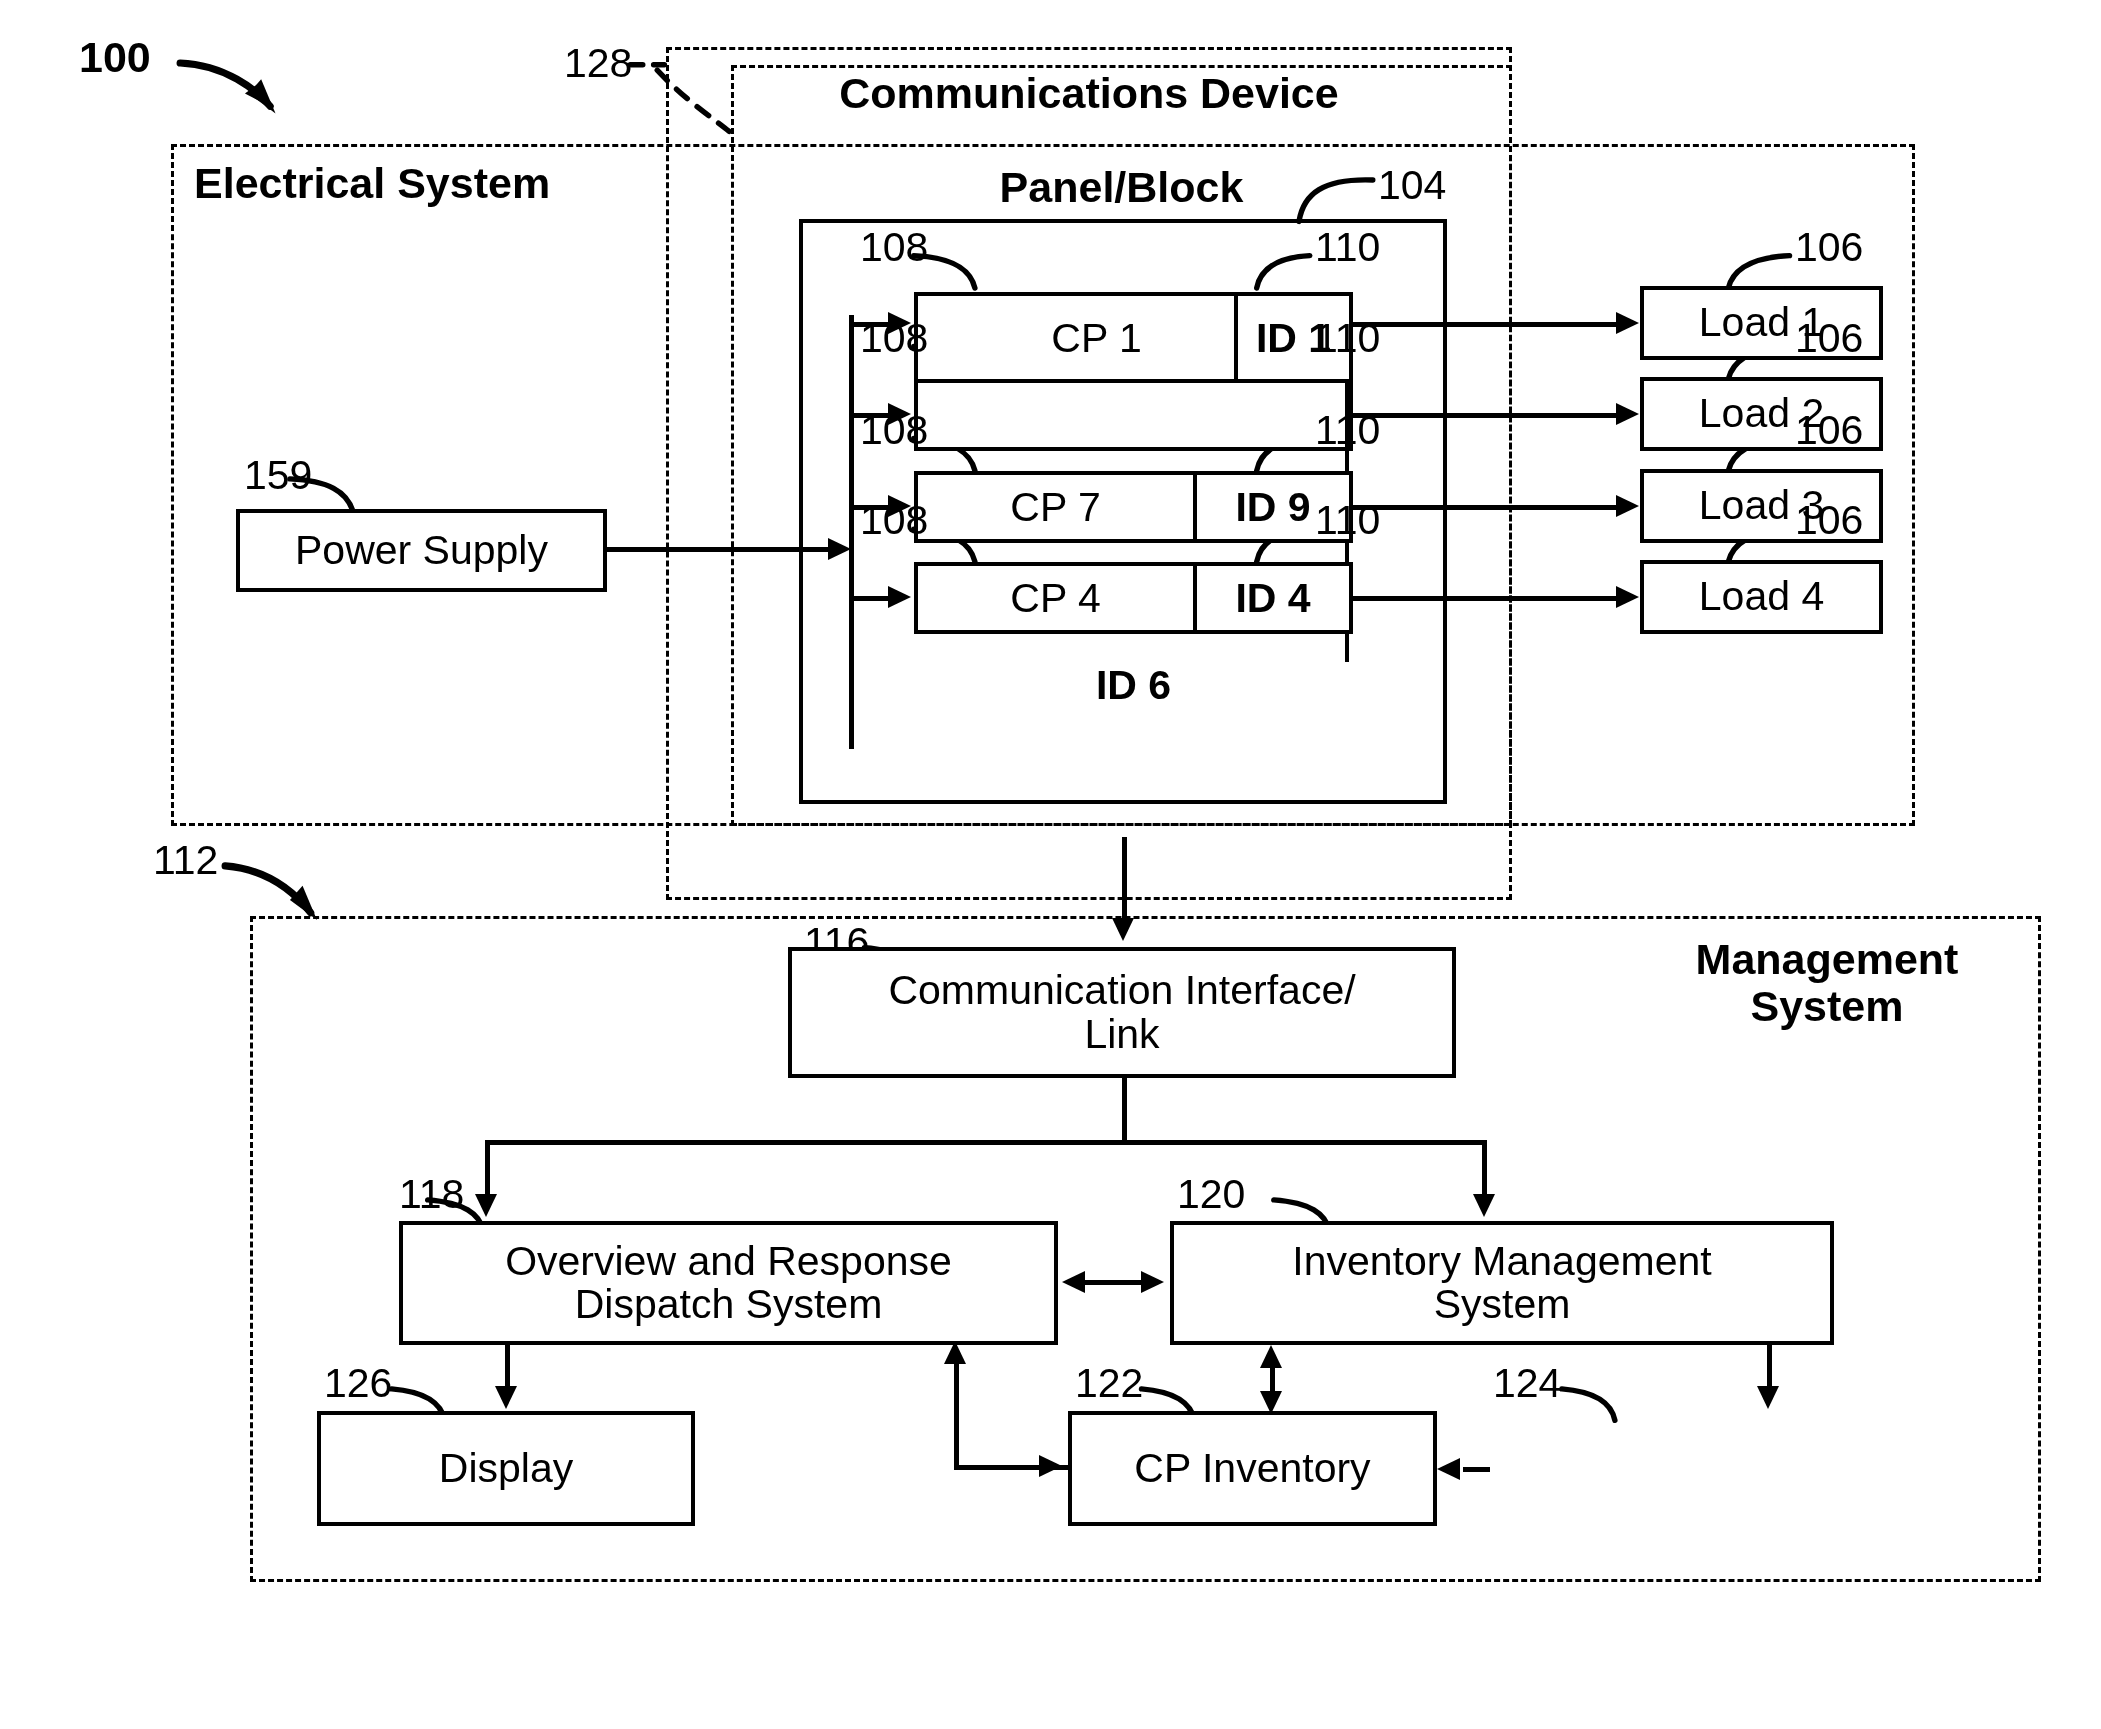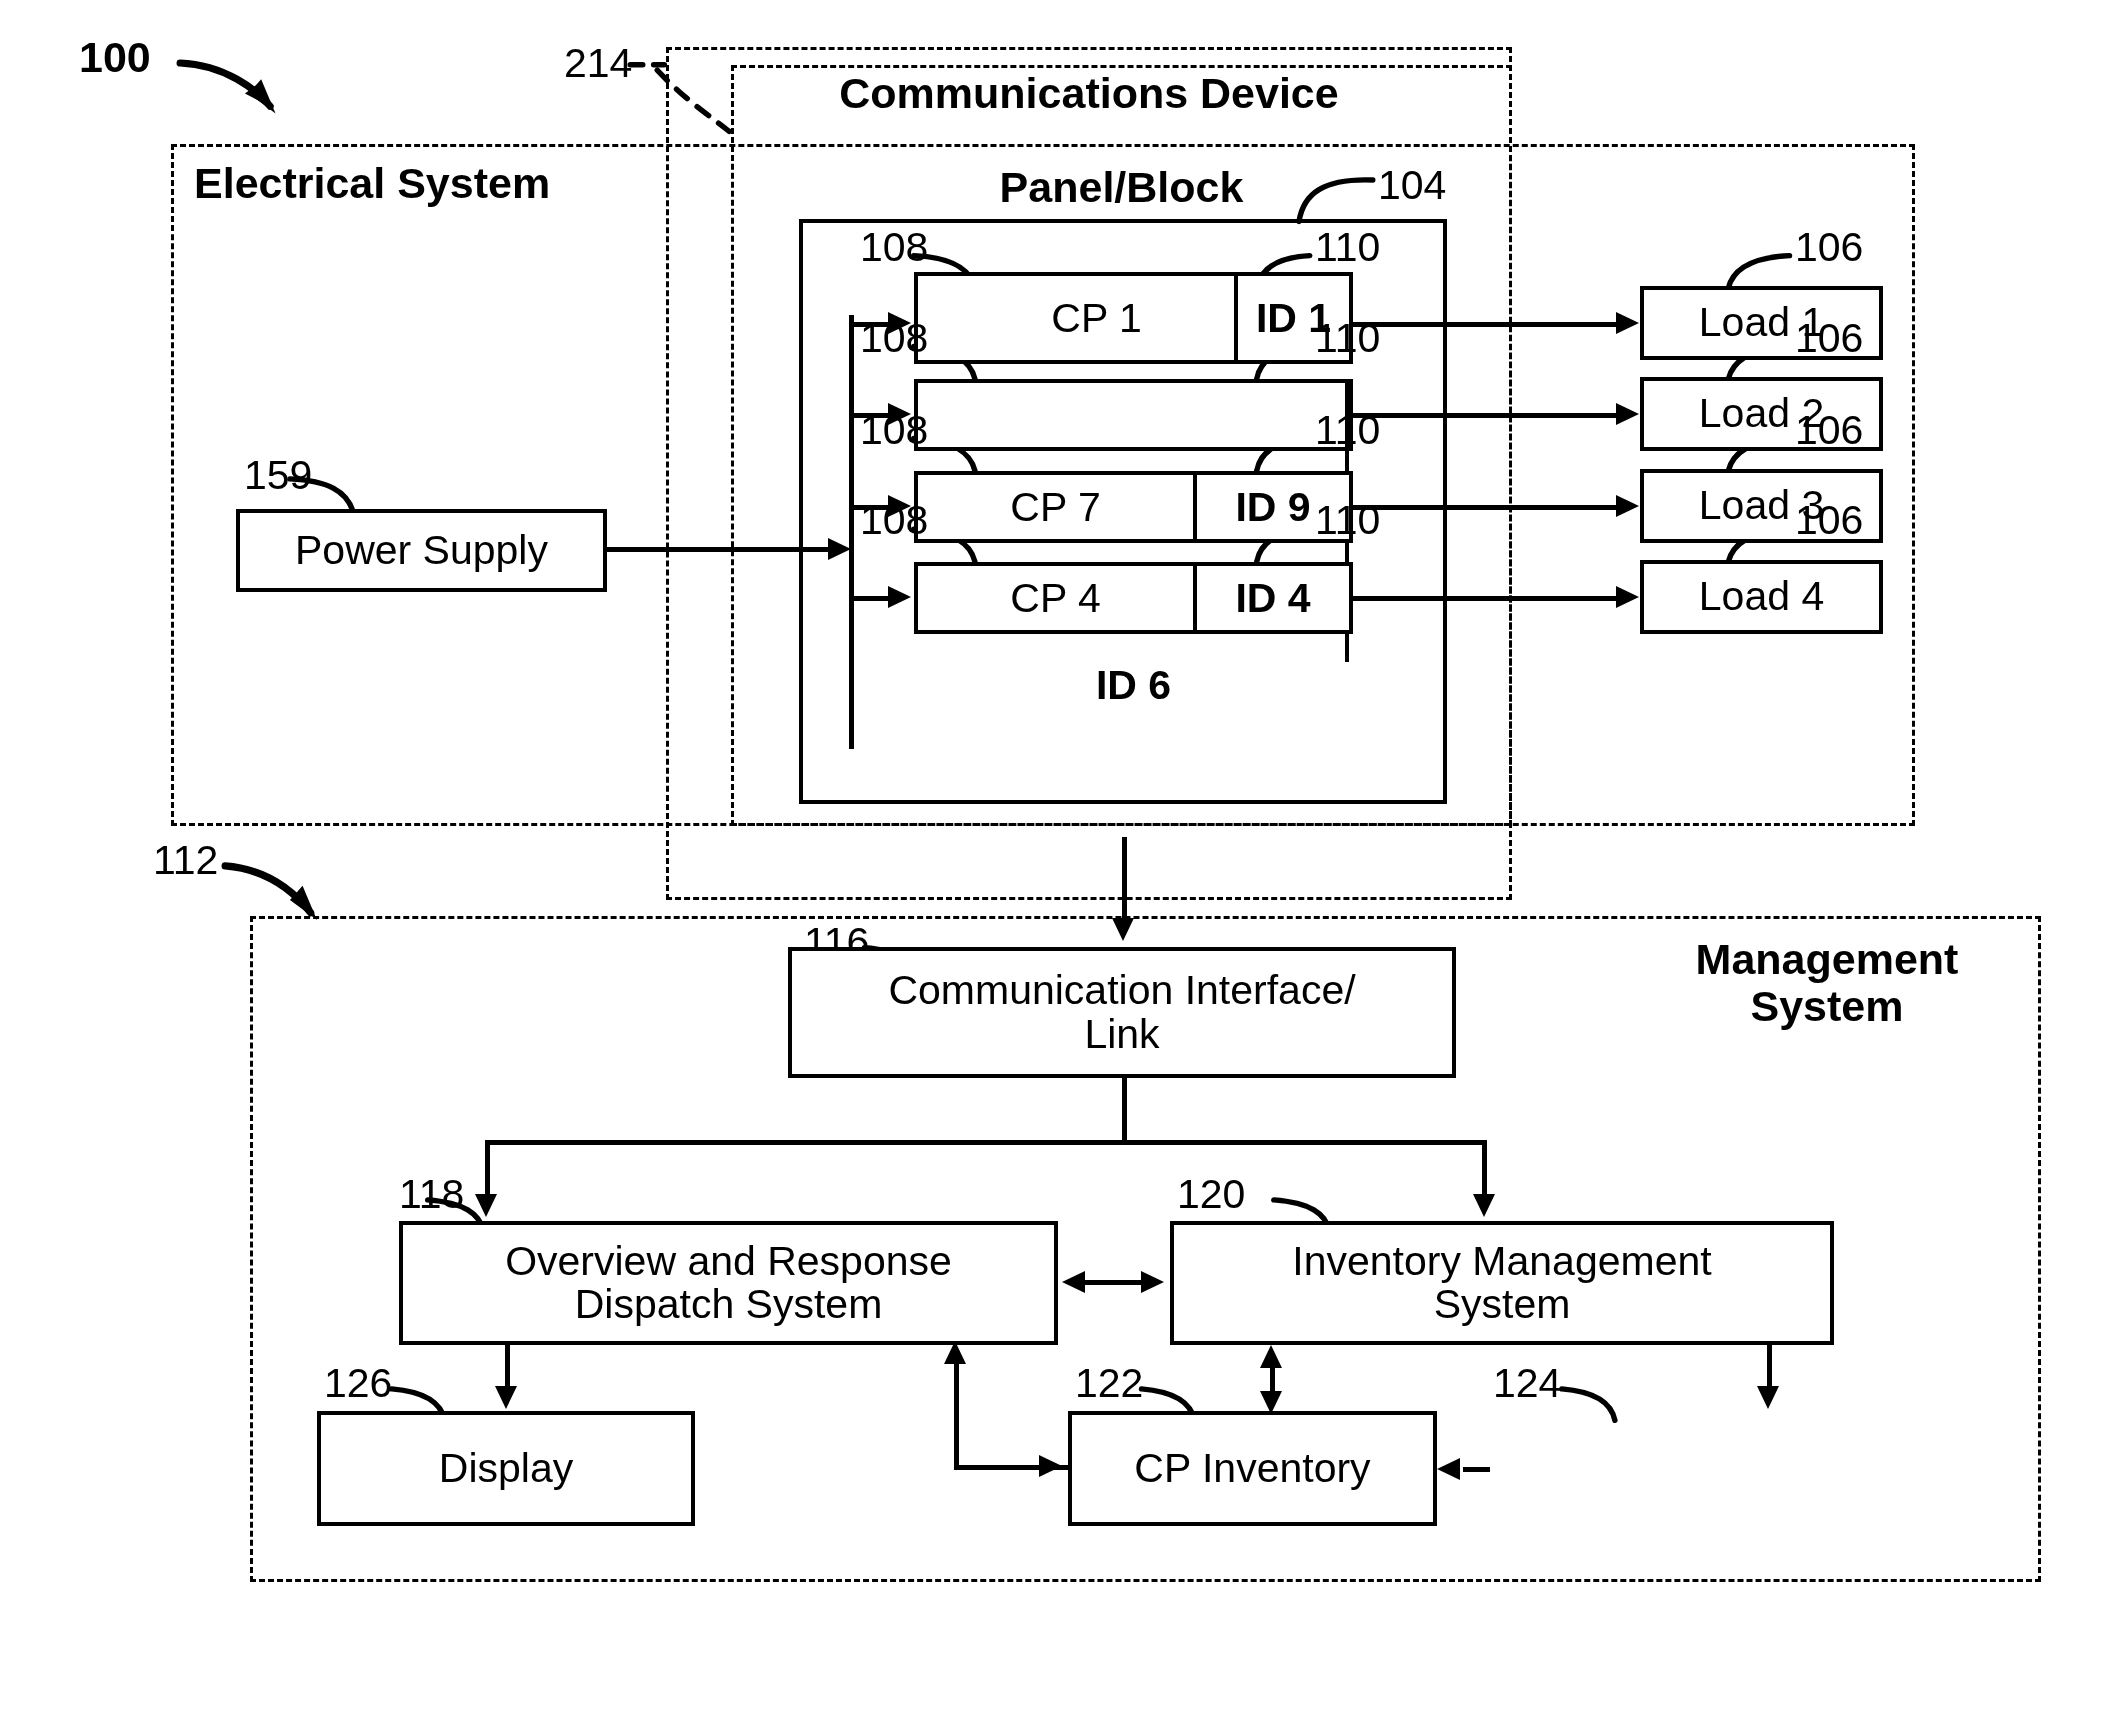--- a/index.html
+++ b/index.html
@@ -192,21 +192,21 @@
     <polygon points="352,1022 322,1000 336,984" fill="#000"></polygon>
   </svg>
 
   <div class="ref bold" style="left:79px; top:36px;">100</div>
 
   <div class="dashed" style="left:171px; top:144px; width:1744px; height:682px;"></div>
   <div class="grp-label" style="left:194px; top:160px; width:468px; text-align:left;">Electrical System</div>
 
   <div class="dashed" style="left:666px; top:47px; width:846px; height:853px;"></div>
   <div class="grp-label" style="left:666px; top:70px; width:846px;">Communications Device</div>
-  <div class="ref" style="left:564px; top:43px;">214</div>
+  <div class="ref" style="left:564px; top:43px;">128</div>
 
   <div class="dashed" style="left:731px; top:65px; width:781px; height:761px;"></div>
   <div class="grp-label" style="left:731px; top:164px; width:781px;">Panel/Block</div>
 
   <div class="panel-outline" style="left:799px; top:219px; width:648px; height:585px;"></div>
   <div class="ref" style="left:1378px; top:165px;">104</div>
 
   <div class="ref" style="left:244px; top:455px;">159</div>
   <div class="box" style="left:236px; top:509px; width:371px; height:83px;">
     <span>Power Supply</span>
@@ -215,21 +215,21 @@
   <div class="h-line" style="left:607px; top:547px; width:227px;"></div>
   <div class="arrow-r" style="left:828px; top:538px;"></div>
 
   <div class="v-line" style="left:849px; top:315px; height:434px;"></div>
   <div class="h-line" style="left:849px; top:744px; width:3.6px;"></div>
 
   <div class="v-line" style="left:853px; top:315px; height:0px;"></div>
 
   <div class="ref" style="left:860px; top:227px;">108</div>
   <div class="ref" style="left:1315px; top:227px;">110</div>
-  <div class="cpid" style="left:914px; top:272px; width:439px; height:92px;padding-left:41px;">
+  <div class="cpid" style="left:914px; top:292px; width:439px; height:92px;padding-left:41px;">
     <div class="cp-cell" style="flex:0 0 279px;">CP 1</div>
     <div class="id-cell">ID 1</div>
   </div>
   <div class="h-line" style="left:853px; top:322px; width:38px;"></div>
   <div class="arrow-r" style="left:888px; top:312px;"></div>
   <div class="h-line" style="left:1353px; top:322px; width:267px;"></div>
   <div class="arrow-r" style="left:1616px; top:312px;"></div>
   <div class="ref" style="left:1795px; top:227px;">106</div>
   <div class="box" style="left:1640px; top:286px; width:243px; height:74px;">
     <span>Load 1</span>

